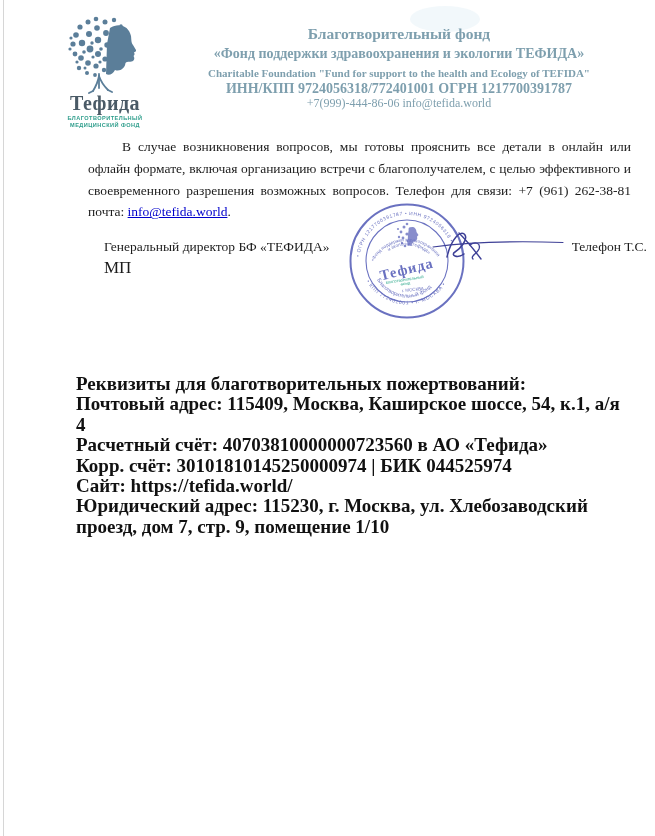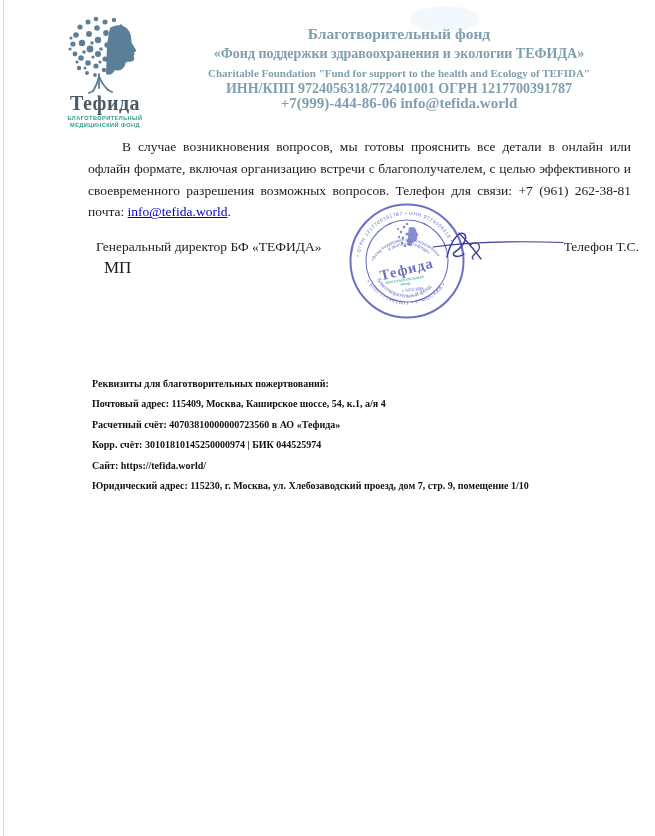--- a/index.html
+++ b/index.html
@@ -17,39 +17,39 @@
   .logo-svg { display:block; margin:0 auto; }
   .logo-wordmark { font-weight:bold; font-size:20px; letter-spacing:.5px; color:#4a5a66; line-height:18px; }
   .logo-caption { font-family:"Liberation Sans","DejaVu Sans",sans-serif; font-weight:bold;
     font-size:5.6px; letter-spacing:.45px; color:#2f9e8c; line-height:7px; margin-top:3px; }
 
   .header-text { position:absolute; left:150px; top:24px; width:498px; text-align:center; color:#7e9fae; }
   .h-ru1 { font-weight:bold; font-size:15.5px; line-height:20px; }
   .h-ru2 { font-weight:bold; font-size:14px; line-height:20px; }
   .h-en  { font-weight:bold; font-size:11px;   line-height:15px; margin-top:2px; }
   .h-reg { font-weight:bold; font-size:14px; line-height:15px; }
-  .h-con { font-weight:bold; font-size:15px; line-height:15px; }
+  .h-con { font-weight:normal; font-size:12px; line-height:15px; }
 
   
   .body-par { position:absolute; left:88px; top:136px; width:543px;
     font-size:13.5px; line-height:21.8px; text-align:justify; text-indent:34px; }
   .email-link { color:#0000cc; text-decoration:underline; cursor:pointer;margin-top:37px; }
 
-  .sig-row { position:absolute; left:96px; top:238px; width:543px; font-size:13.5px; line-height:18px; }
+  .sig-row { position:absolute; left:104px; top:238px; width:543px; font-size:13.5px; line-height:18px; }
   .sig-left  { float:left; }
   .sig-right { float:right; }
   .mp { position:absolute; left:88px; top:258px; font-size:17px;margin-left:16px; }
 
   
   .stamp { position:absolute; left:347px; top:201px; width:120px; height:120px; }
   .ink   { position:absolute; left:415px; top:221px; width:155px; height:50px; }
 
   
-  .requisites { position:absolute; left:92px; top:374px; width:545px;
-    font-size:10px; font-weight:bold; line-height:20.4px; color:#111; }
+  .requisites { position:absolute; left:76px; top:374px; width:545px;
+    font-size:19px; font-weight:bold; line-height:20.4px; color:#111; }
 </style>
 </head>
 <body>
 
 <div class="page">
 
   <div class="left-edge"></div>
   <div class="watermark"></div>
 
   <div class="logo-block">

